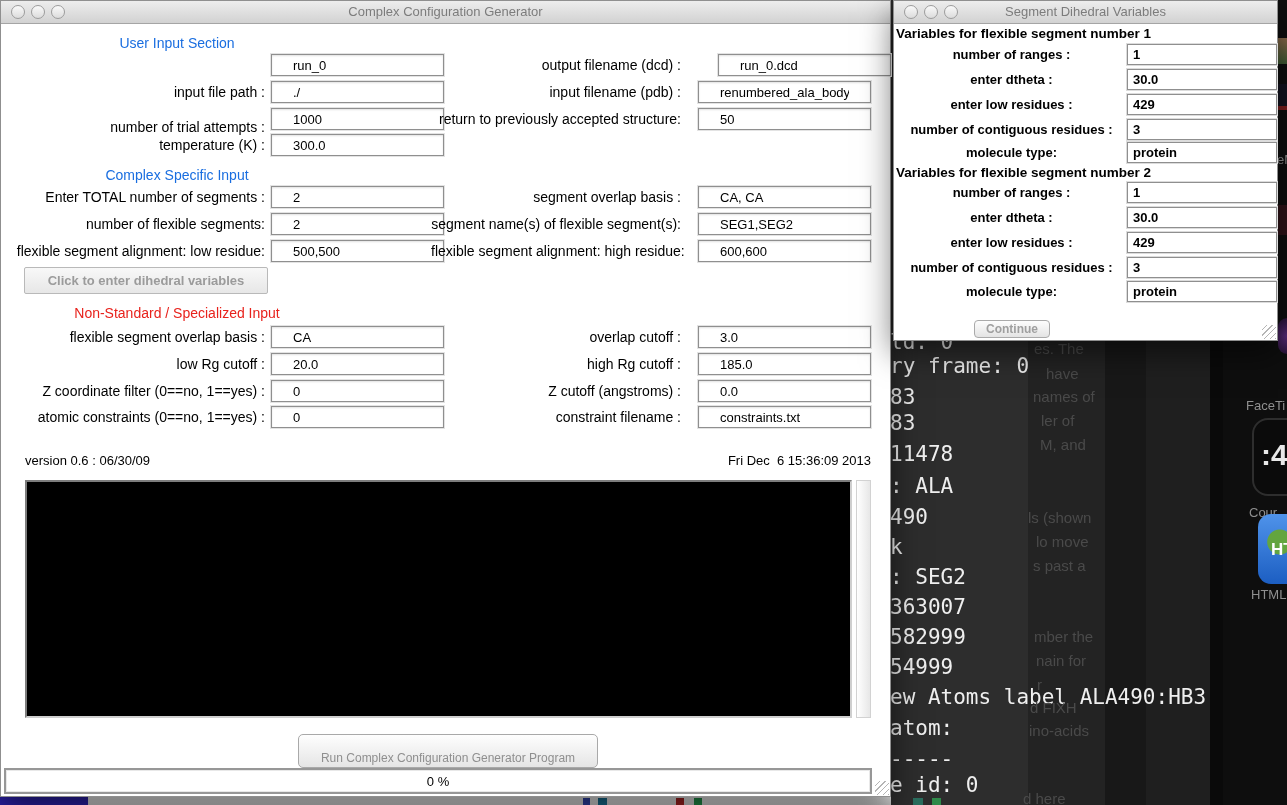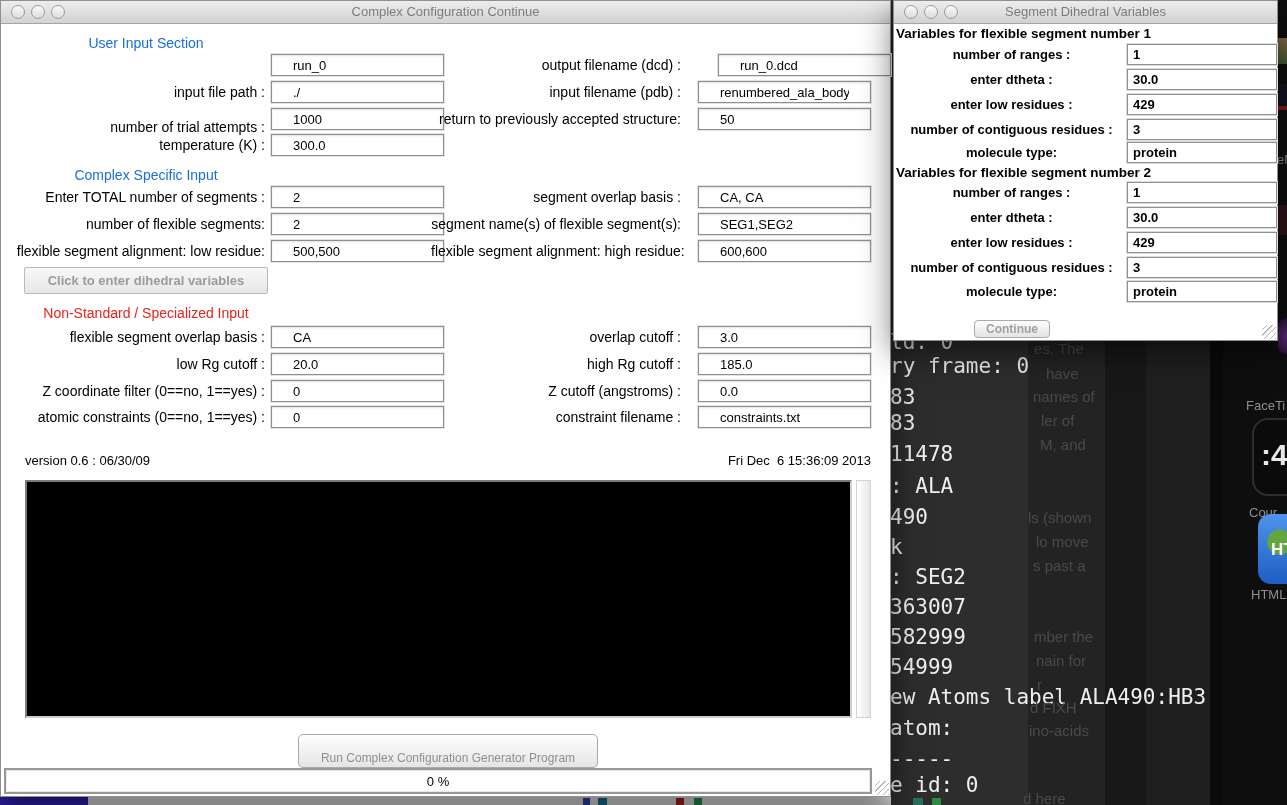--- a/index.html
+++ b/index.html
@@ -44,21 +44,21 @@
        background:linear-gradient(#ededed,#d2d2d2);border-bottom:1px solid #a5a5a5;}
   .title{position:absolute;left:0;right:0;top:3px;text-align:center;
        color:#7c7c7c;font-size:13px;}
   .tl{position:absolute;top:4px;width:12px;height:12px;border-radius:50%;
       border:1px solid #9c9c9c;background:linear-gradient(#fafafa,#dcdcdc);}
   .grip{position:absolute;width:14px;height:14px;
       background:repeating-linear-gradient(135deg,transparent 0 3px,#b5b5b5 3px 4px);}
 
   
   #main-win{left:0;top:0;width:891px;height:797px;z-index:2;}
-  .sec{position:absolute;left:0;width:290px;text-align:center;font-size:14px;}
+  .sec{position:absolute;left:0;width:290px;text-align:center;font-size:14px;padding-left:31px;}
   .sec.blue{color:#1a6ee0;}
   .sec.red{color:#e8221c;position:absolute;}
   .lbl{position:absolute;font-size:14px;color:#000;white-space:pre;}
   .lbl-l{left:0;width:264px;text-align:right;}
   .lbl-r{left:430px;width:250px;text-align:right;}
   .finput{position:absolute;height:22px;box-sizing:border-box;border:1px solid #8f8f8f;
       box-shadow:inset 0 1px 2px rgba(0,0,0,.12), 0 0 0 1px #e3e3e3;
       background:#fff;font-family:"Liberation Sans",sans-serif;font-size:13px;
       color:#000;padding:0 21px;outline:none;}
   .inp-l{left:270px;width:173px;}
@@ -164,21 +164,21 @@
   <div class="strip-mark" style="left:676px;width:8px;background:#9e2020"></div>
   <div class="strip-mark" style="left:694px;width:8px;background:#1f8a46"></div>
   <div class="strip-mark" style="left:913px;width:10px;background:#2a6e5e"></div>
   <div class="strip-mark" style="left:932px;width:9px;background:#2f8a4a"></div>
 
   <div class="win" id="main-win">
     <div class="titlebar">
       <div class="tl" style="left:10px"></div>
       <div class="tl" style="left:30px"></div>
       <div class="tl" style="left:50px"></div>
-      <div class="title">Complex Configuration Continue</div>
+      <div class="title">Complex Configuration Generator</div>
     </div>
 
     <div class="sec blue" style="top:34px">User Input Section</div>
 
     <input class="finput inp-l" style="top: 53px;" value="run_0">
     <span class="lbl lbl-l" style="top:83px">input file path :</span>
     <input class="finput inp-l" style="top: 80px;" value="./">
     <span class="lbl lbl-l" style="top:118px">number of trial attempts :</span>
     <input class="finput inp-l" style="top: 107px;" value="1000">
     <span class="lbl lbl-l" style="top:136px">temperature (K) :</span>

